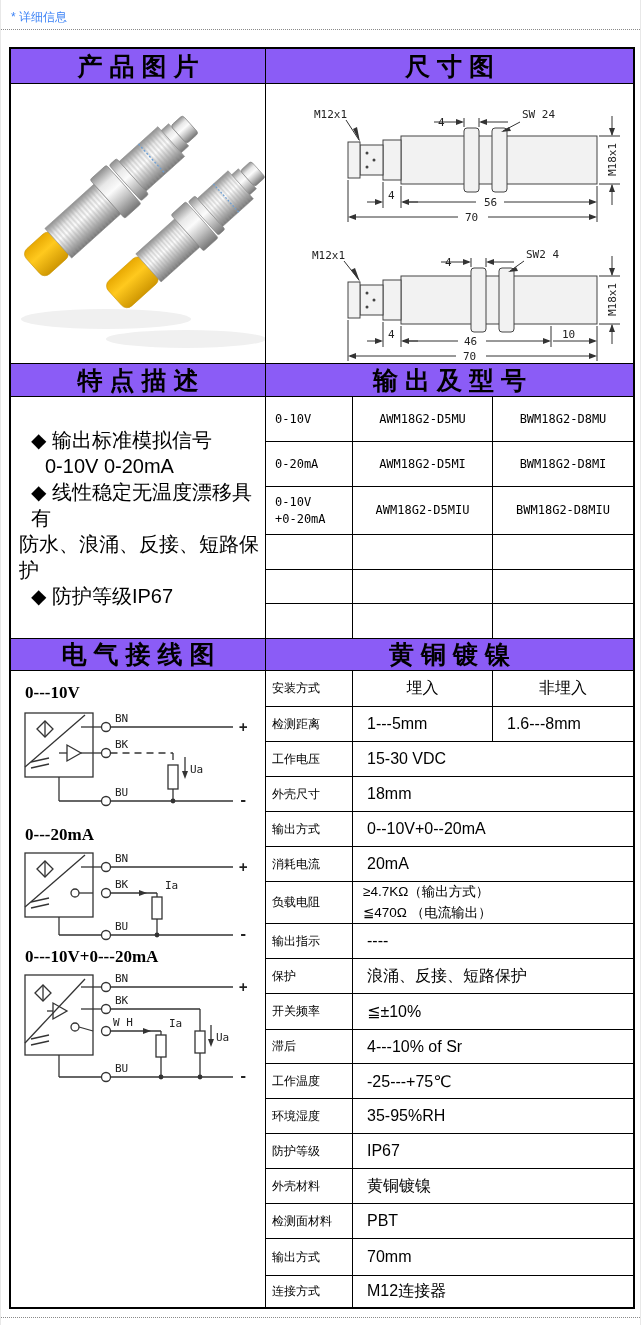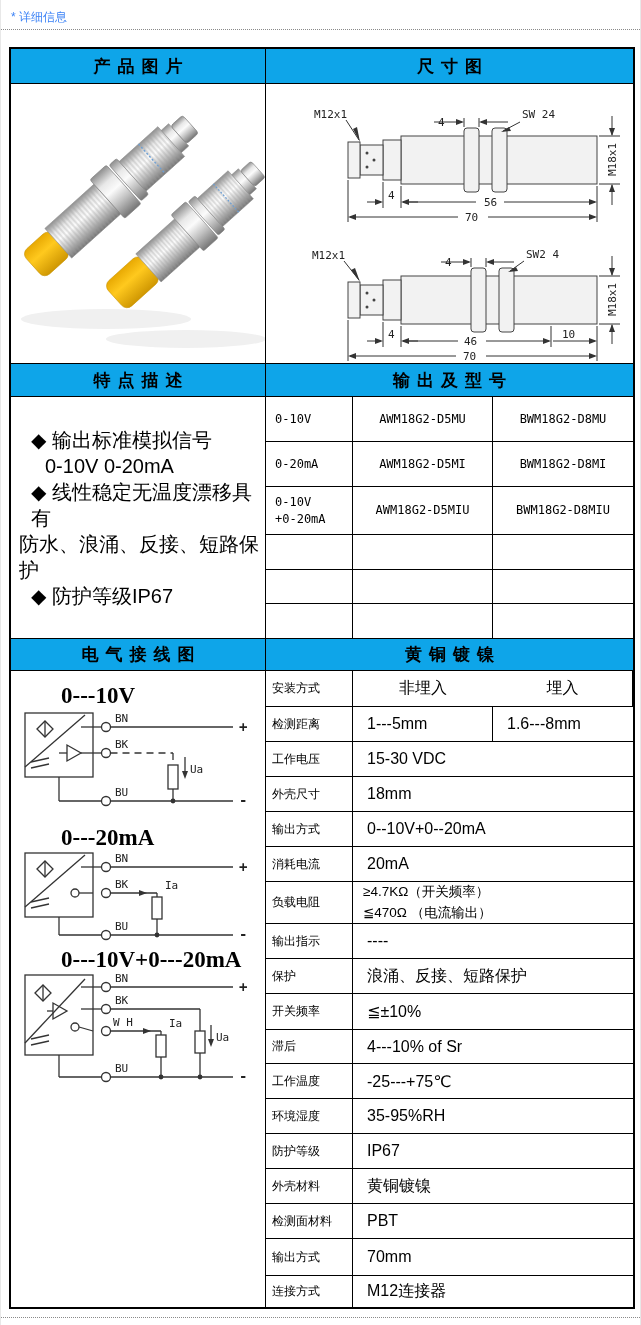--- a/index.html
+++ b/index.html
@@ -15,22 +15,22 @@
   }
   .main-table {
     width:626px; height:1262px; margin:17px 0 0 8px;
     border:2px solid #000; background:#fff;
     display:grid; grid-template-columns:255px 1fr;
     grid-template-rows:35px 280px 33px 242px 32px 1fr;
   }
   .br { border-right:1px solid #000; }
   .bb { border-bottom:1px solid #000; }
   .hdr {
-    background:#0ea5e9; display:flex; align-items:center; justify-content:center;
-    font-weight:bold; font-size:17px; letter-spacing:7px; text-indent:7px;
+    background:#8b5cf6; display:flex; align-items:center; justify-content:center;
+    font-weight:bold; font-size:25px; letter-spacing:7px; text-indent:7px;
   }
   .photo-cell { position:relative; overflow:hidden; }
   .dim-cell { position:relative; overflow:hidden; }
   .features-cell { padding:30px 6px 0 8px; font-size:20px; line-height:26px; }
   .f-std { padding-left:12px; }
   .f-indent { padding-left:26px; }
   .f-flush { padding-left:0; }
   
   .output-table {
     height:100%; display:grid;
@@ -47,21 +47,21 @@
     grid-template-rows:36px 35px 35px 35px 35px 35px 42px 35px 35px 36px 34px 35px 35px 35px 35px 35px 37px 1fr;
   }
   .p-label { font-size:12px; display:flex; align-items:center; padding-left:6px; }
   .p-value { font-size:16px; display:flex; align-items:center; padding-left:14px; white-space:pre-line; }
   .p-value.small { font-size:13.5px; line-height:1.5; padding-left:10px; }
   .span2 { grid-column:2 / 4; }
   
   .wiring-cell { padding-top:12px; }
   .wire-title {
     font-family:"Liberation Serif","DejaVu Serif",serif; font-weight:bold;
-    font-size:23px; padding-left:14px; height:22px;margin-left:36px;
+    font-size:17px; padding-left:14px; height:22px;
   }
   .wiring-cell svg { display:block; margin-left:4px; }
   svg text { font-family:"DejaVu Sans Mono","Liberation Mono",monospace; }
 </style>
 </head>
 <body>
 
 <div class="page">
 
   <div class="page-title">* 详细信息</div>
@@ -418,41 +418,41 @@
         <g fill="#222" font-size="14" font-weight="bold">
           <text x="224" y="23">+</text>
           <text x="224" y="112">-</text>
         </g>
       </svg>
     </div>
 
     <div>
       <div class="params-table">
         <div class="p-label br bb">安装方式</div>
+        <div class="p-value br bb" style="justify-content:center;padding-left:0;">埋入</div>
         <div class="p-value bb" style="justify-content:center;padding-left:0;">非埋入</div>
-        <div class="p-value br bb" style="justify-content:center;padding-left:0;">埋入</div>
 
         <div class="p-label br bb">检测距离</div>
         <div class="p-value br bb">1---5mm</div>
         <div class="p-value bb">1.6---8mm</div>
 
         <div class="p-label br bb">工作电压</div>
         <div class="p-value bb span2">15-30 VDC</div>
 
         <div class="p-label br bb">外壳尺寸</div>
         <div class="p-value bb span2">18mm</div>
 
         <div class="p-label br bb">输出方式</div>
         <div class="p-value bb span2">0--10V+0--20mA</div>
 
         <div class="p-label br bb">消耗电流</div>
         <div class="p-value bb span2">20mA</div>
 
         <div class="p-label br bb">负载电阻</div>
-        <div class="p-value bb span2 small">≥4.7KΩ（开关频率）
+        <div class="p-value bb span2 small">≥4.7KΩ（输出方式）
 ≦470Ω （电流输出）</div>
 
         <div class="p-label br bb">输出指示</div>
         <div class="p-value bb span2">----</div>
 
         <div class="p-label br bb">保护</div>
         <div class="p-value bb span2">浪涌、反接、短路保护</div>
 
         <div class="p-label br bb">开关频率</div>
         <div class="p-value bb span2">≦±10%</div>

